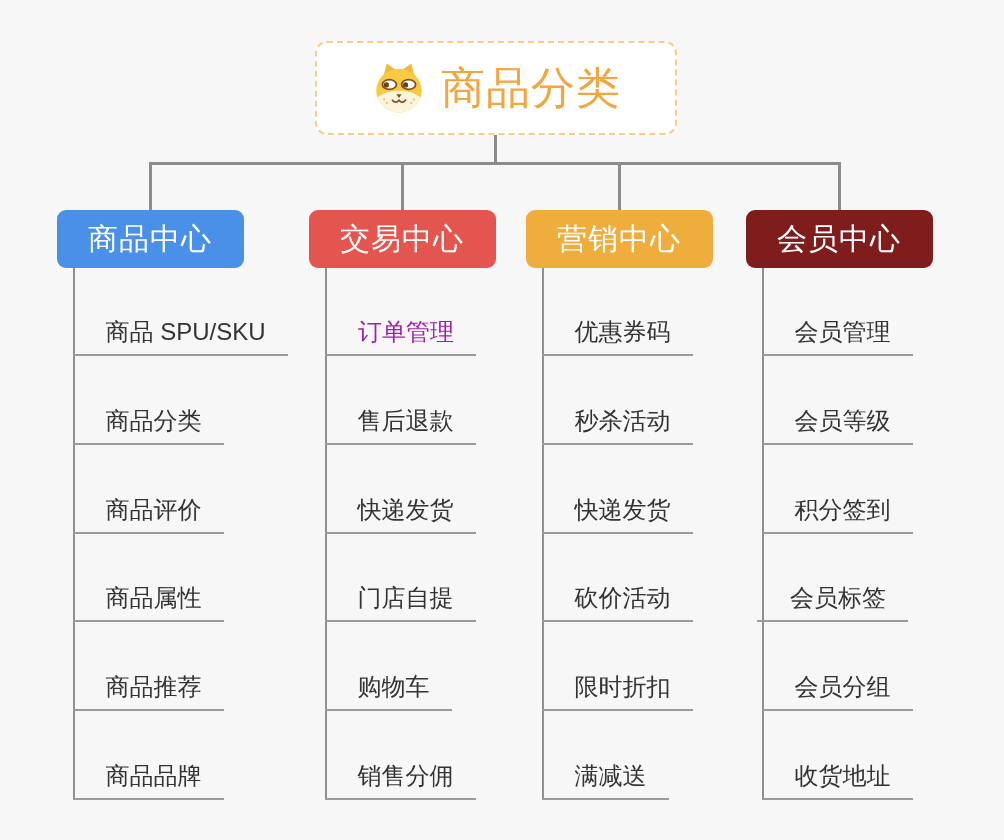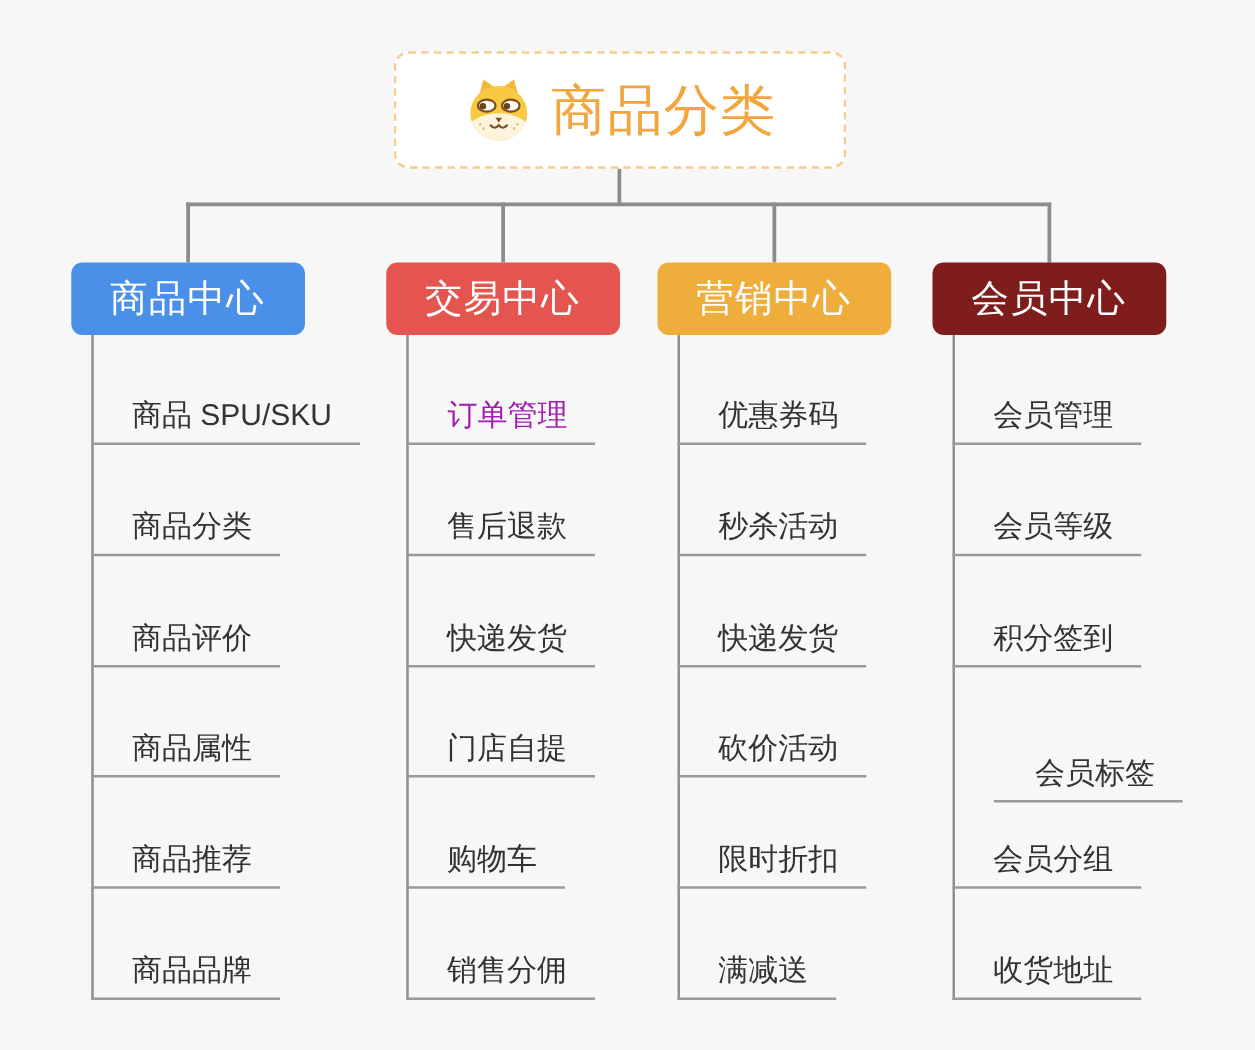--- a/index.html
+++ b/index.html
@@ -137,21 +137,21 @@
     <div class="column-line" style="left: 761.5px; top: 268px; height: 532px; background: rgb(143, 143, 143);"></div>
     <div class="leaf-node" style="left: 761.5px; top: 314px; border-bottom-color: rgb(154, 154, 154); color: rgb(51, 51, 51);">
       <span>会员管理</span>
     </div>
     <div class="leaf-node" style="left: 761.5px; top: 402.8px; border-bottom-color: rgb(154, 154, 154); color: rgb(51, 51, 51);">
       <span>会员等级</span>
     </div>
     <div class="leaf-node" style="left: 761.5px; top: 491.6px; border-bottom-color: rgb(154, 154, 154); color: rgb(51, 51, 51);">
       <span>积分签到</span>
     </div>
-    <div class="leaf-node" style="left: 795px; top: 580.4px; border-bottom-color: rgb(154, 154, 154); color: rgb(51, 51, 51); margin-top: 20px;">
+    <div class="leaf-node" style="left: 757px; top: 580.4px; border-bottom-color: rgb(154, 154, 154); color: rgb(51, 51, 51);">
       <span>会员标签</span>
     </div>
     <div class="leaf-node" style="left: 761.5px; top: 669.2px; border-bottom-color: rgb(154, 154, 154); color: rgb(51, 51, 51);">
       <span>会员分组</span>
     </div>
     <div class="leaf-node" style="left: 761.5px; top: 758px; border-bottom-color: rgb(154, 154, 154); color: rgb(51, 51, 51);">
       <span>收货地址</span>
     </div>
   </div>
 

